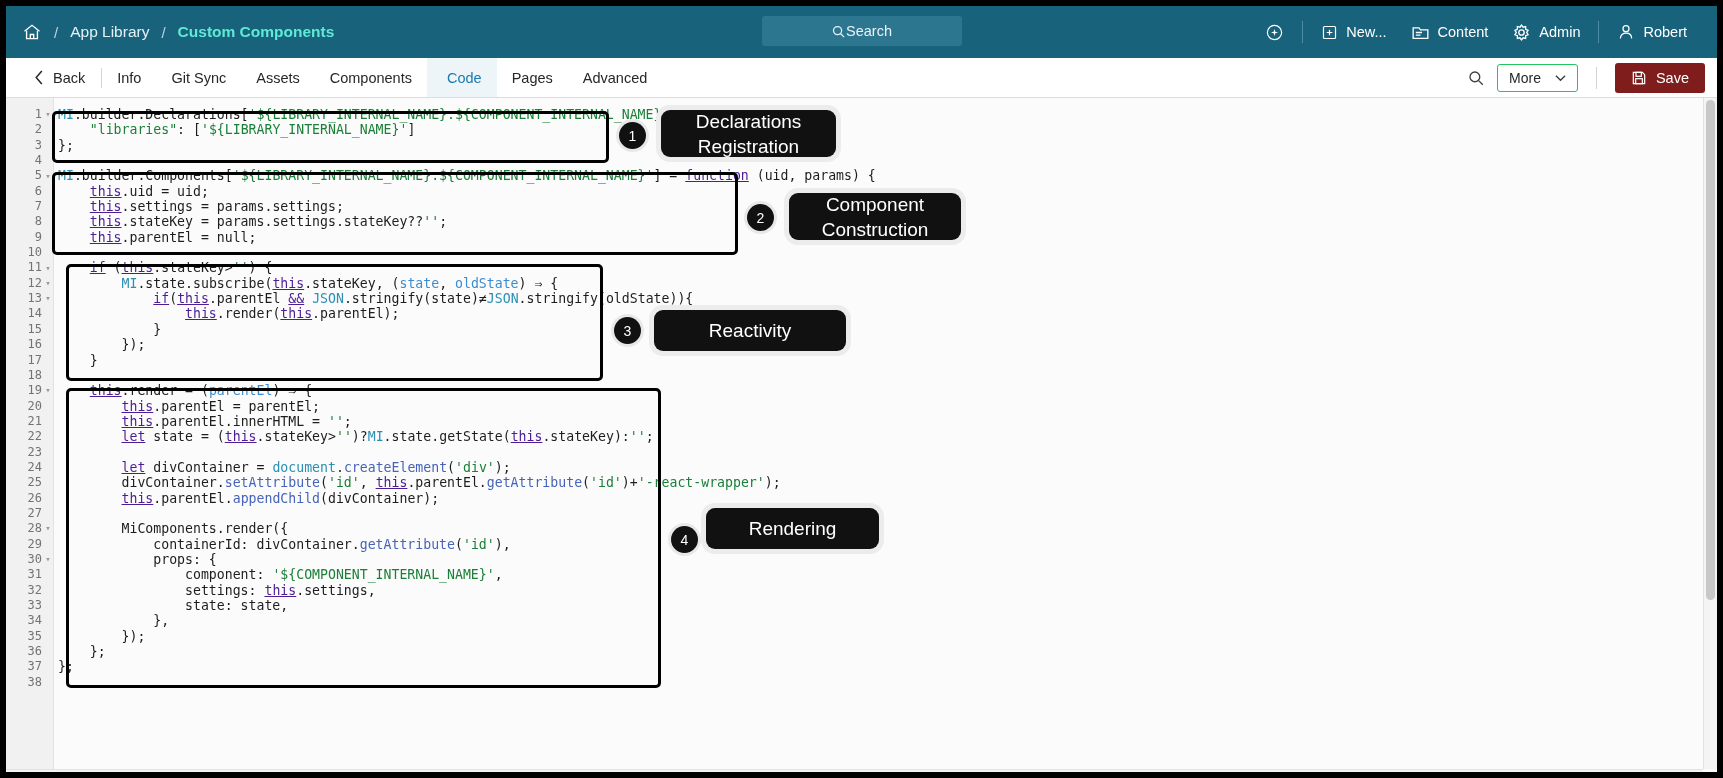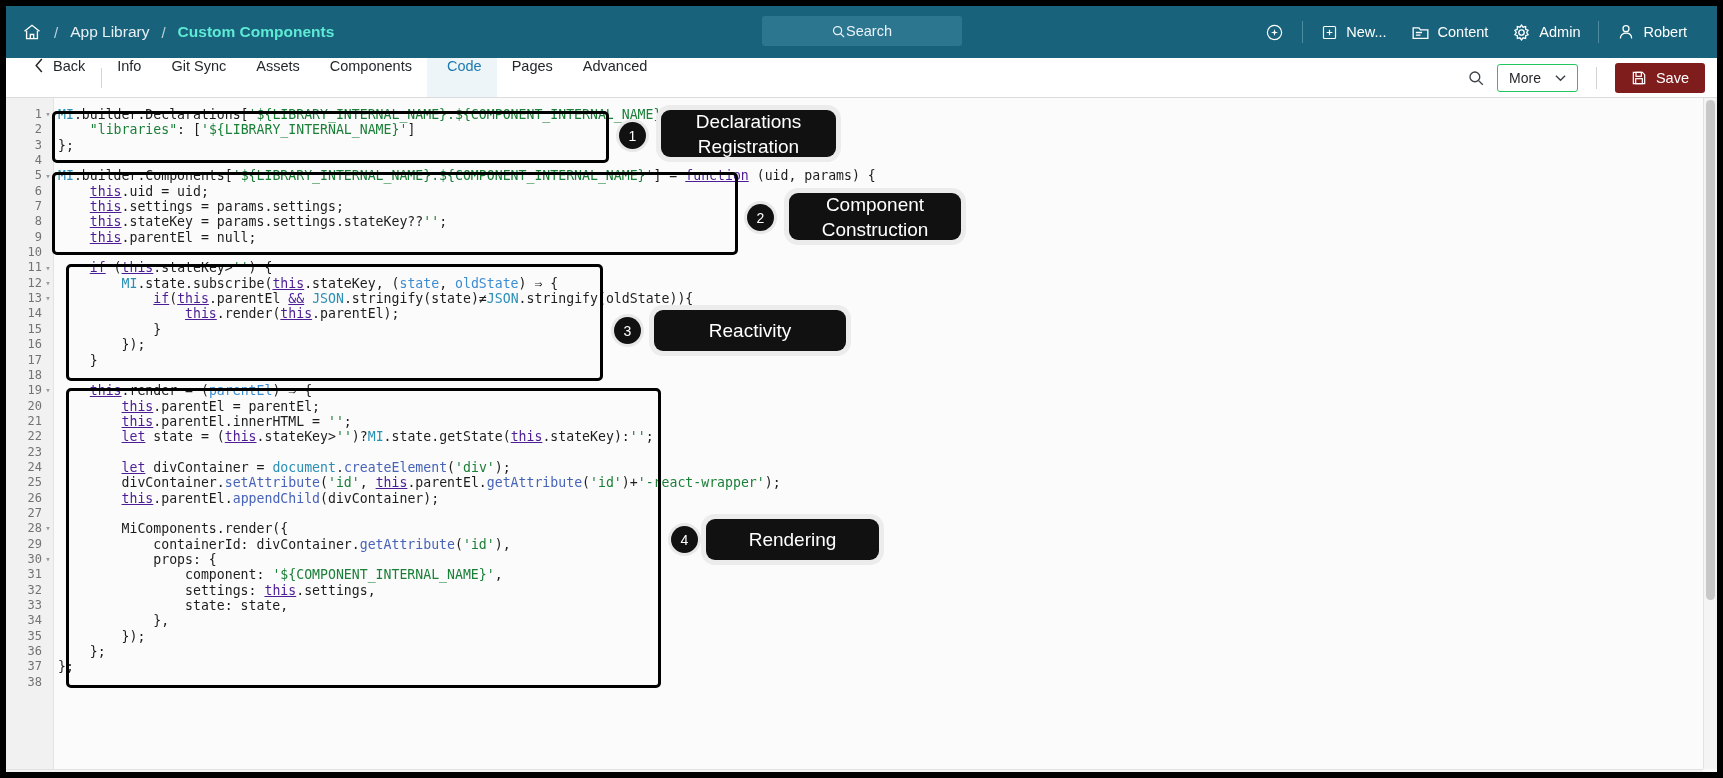--- a/index.html
+++ b/index.html
@@ -60,21 +60,21 @@
   .tabbar {
     height: 40px;
     background: #ffffff;
     border-bottom: 1px solid #dcdcdc;
     display: flex; align-items: stretch;
     padding-left: 10px;
     font-size: 14.5px;
     position: relative;
   }
   .tab {
-    display: flex; 
+    display: flex; align-items: center;
     padding: 0 15px;
     color: #25282b;
     height: 100%;
   }
   .tab.back { gap: 9px; color: #25282b; padding-left: 18px; padding-right: 16px;}
   .tab.active {
     background: #eef5f8;
     color: #1b7ab0;
     padding-left: 20px;
   }
@@ -340,21 +340,21 @@
         <span>Construction</span>
       </span>
     </div>
 
     <div class="badge" style="left:608px; top:219px;">3</div>
     <div class="calloutbox" style="left:648px; top:212px; width:192px; height:41px;">
       <span>Reactivity</span>
     </div>
 
     <div class="badge" style="left:665px; top:428px;">4</div>
-    <div class="calloutbox" style="left:700px; top:421px; width:173px; height:41px;">
+    <div class="calloutbox" style="left:700px; top:410px; width:173px; height:41px;">
       <span>Rendering</span>
     </div>
 
     <div class="vscroll">
       <div class="vthumb"></div>
     </div>
     <div class="hscroll">
       <div class="hthumb"></div>
     </div>
   </div>

